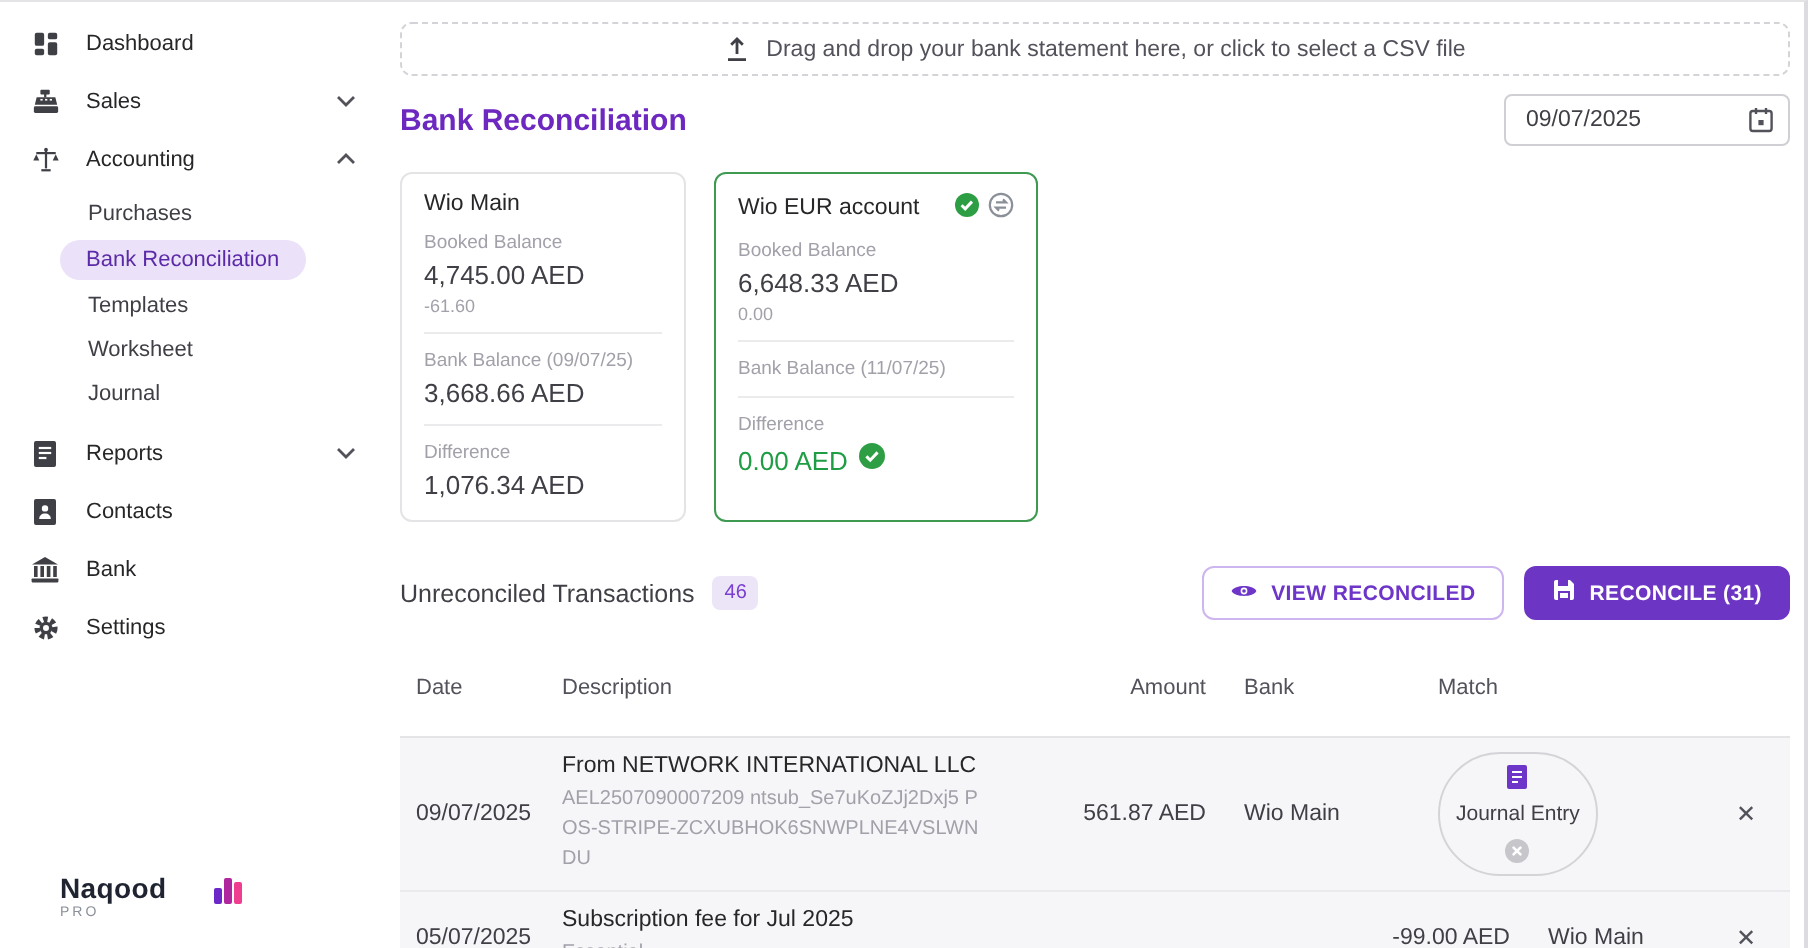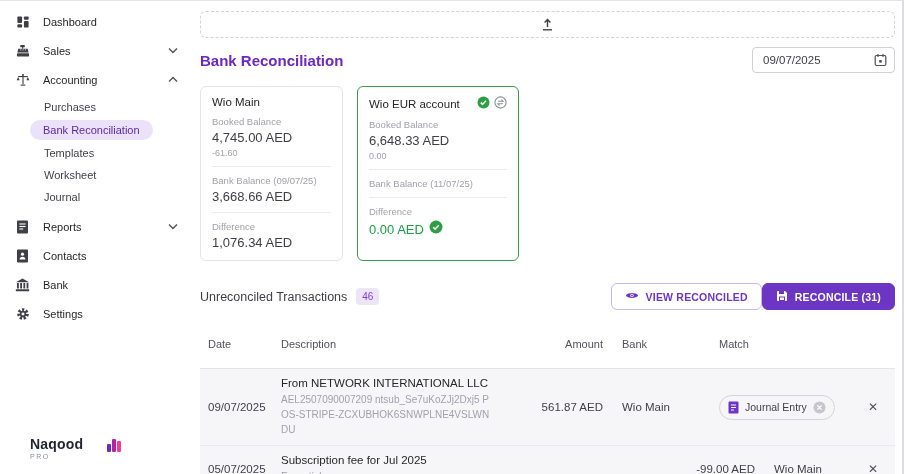--- a/index.html
+++ b/index.html
@@ -49,40 +49,40 @@
   .lbl { font-size:9.5px; color:#a1a1aa; margin-top:8px; }
   .val { font-size:13px; color:#3f3f46; margin-top:3px; }
   .sub { font-size:9px; color:#a1a1aa; margin-top:3px; }
   .sep { border-top:1px solid #ebebee; margin-top:8px; }
   .diff-ok { color:#1f9d44; display:flex; align-items:flex-end; gap:5px; }
 
   
   .tx-bar { margin-top:22px; display:flex; align-items:center; }
   .tx-title { font-size:12.5px; color:#3f3f46; }
   .tx-badge { margin-left:9px; background:#ece5f8; color:#7a3fd1; font-size:10px; padding:3px 6px; border-radius:4px; }
-  .tx-actions { margin-left:auto; display:flex; gap:0; }
+  .tx-actions { margin-left:auto; display:flex; gap:10px; }
   .btn { display:flex; align-items:center; gap:7px; font-size:10.5px; font-weight:bold; border-radius:6px; padding:0 13px; height:27px; letter-spacing:.2px; cursor:pointer; font-family:inherit; }
   .btn-outline { background:#fff; border:1px solid #cdb6f0; color:#6d35c8; }
   .btn-primary { background:#6d35c3; border:1px solid #6d35c3; color:#fff; }
 
   
   .table { margin-top:11px; }
   .thead { display:flex; align-items:center; padding:9px 0 10px; border-bottom:1px solid #e4e4e7; font-size:11px; color:#52525b; }
   .trow { display:flex; align-items:center; border-bottom:1px solid #e9e9ee; font-size:11.5px; color:#3f3f46; }
   .trow.hl { background:#f6f6f8; }
   .c-date { width:81px; padding-left:8px; flex:0 0 81px; }
   .c-desc { flex:1 1 auto; padding:8px 12px 8px 0; min-width:0; }
   .c-amt { width:96px; flex:0 0 96px; text-align:right; }
   .c-bank { width:96px; flex:0 0 96px; padding-left:19px; }
   .c-match { width:152px; flex:0 0 152px; padding-left:20px; }
   .c-x { width:44px; flex:0 0 44px; text-align:center; }
   .r1 { min-height:58px; } .r2 { min-height:43px; }
   .desc-main { color:#27272a; }
   .desc-sub { font-size:10px; color:#a1a1aa; margin-top:3px; line-height:1.5; word-break:break-all; max-width:330px; }
-  .chip { display:inline-flex; align-items:center; gap:6px; border:1px solid #d4d4d8; border-radius:999px; padding:5px 8px; font-size:10.5px; color:#3f3f46; background:transparent; cursor:pointer; }
+  .chip { display:inline-flex; align-items:center; gap:6px; border:1px solid #d4d4d8; border-radius:999px; padding:5px 8px; font-size:10.5px; color:#3f3f46; background:transparent; cursor:pointer;flex-direction:column; }
   .chip .chip-ic { color:#6d35c8; display:flex; }
   .chip .chip-x { display:flex; cursor:pointer; }
   .row-x { color:#52525b; font-size:12px; cursor:pointer; }
 </style>
 </head>
 <body>
 
 <div class="page">
 
   <nav class="sidebar">
@@ -228,20 +228,21 @@
 
   <main class="main">
 
     <div class="dropzone">
       <span class="up-icon">
         <svg width="13" height="13" viewBox="0 0 13 13" fill="none" stroke="#3f3f46" stroke-width="1.4">
             <path d="M6.5 9V1.8M3.6 4.4L6.5 1.5l2.9 2.9"></path>
             <line x1="2" y1="11.8" x2="11" y2="11.8"></line>
           </svg>
       </span>
+      <span>Drag and drop your bank statement here, or click to select a CSV file</span>
     </div>
 
     <div class="title-row">
       <h1 class="page-title">Bank Reconciliation</h1>
       <div class="date-wrap">
         <input class="date-input" type="text" value="09/07/2025" style="">
         <span class="cal-icon">
           <svg width="13" height="14" viewBox="0 0 13 14" fill="none" stroke="#52525b" stroke-width="1.2">
               <rect x="1.2" y="2.5" width="10.6" height="10" rx="1.2"></rect>
               <line x1="4" y1="1" x2="4" y2="4"></line>

